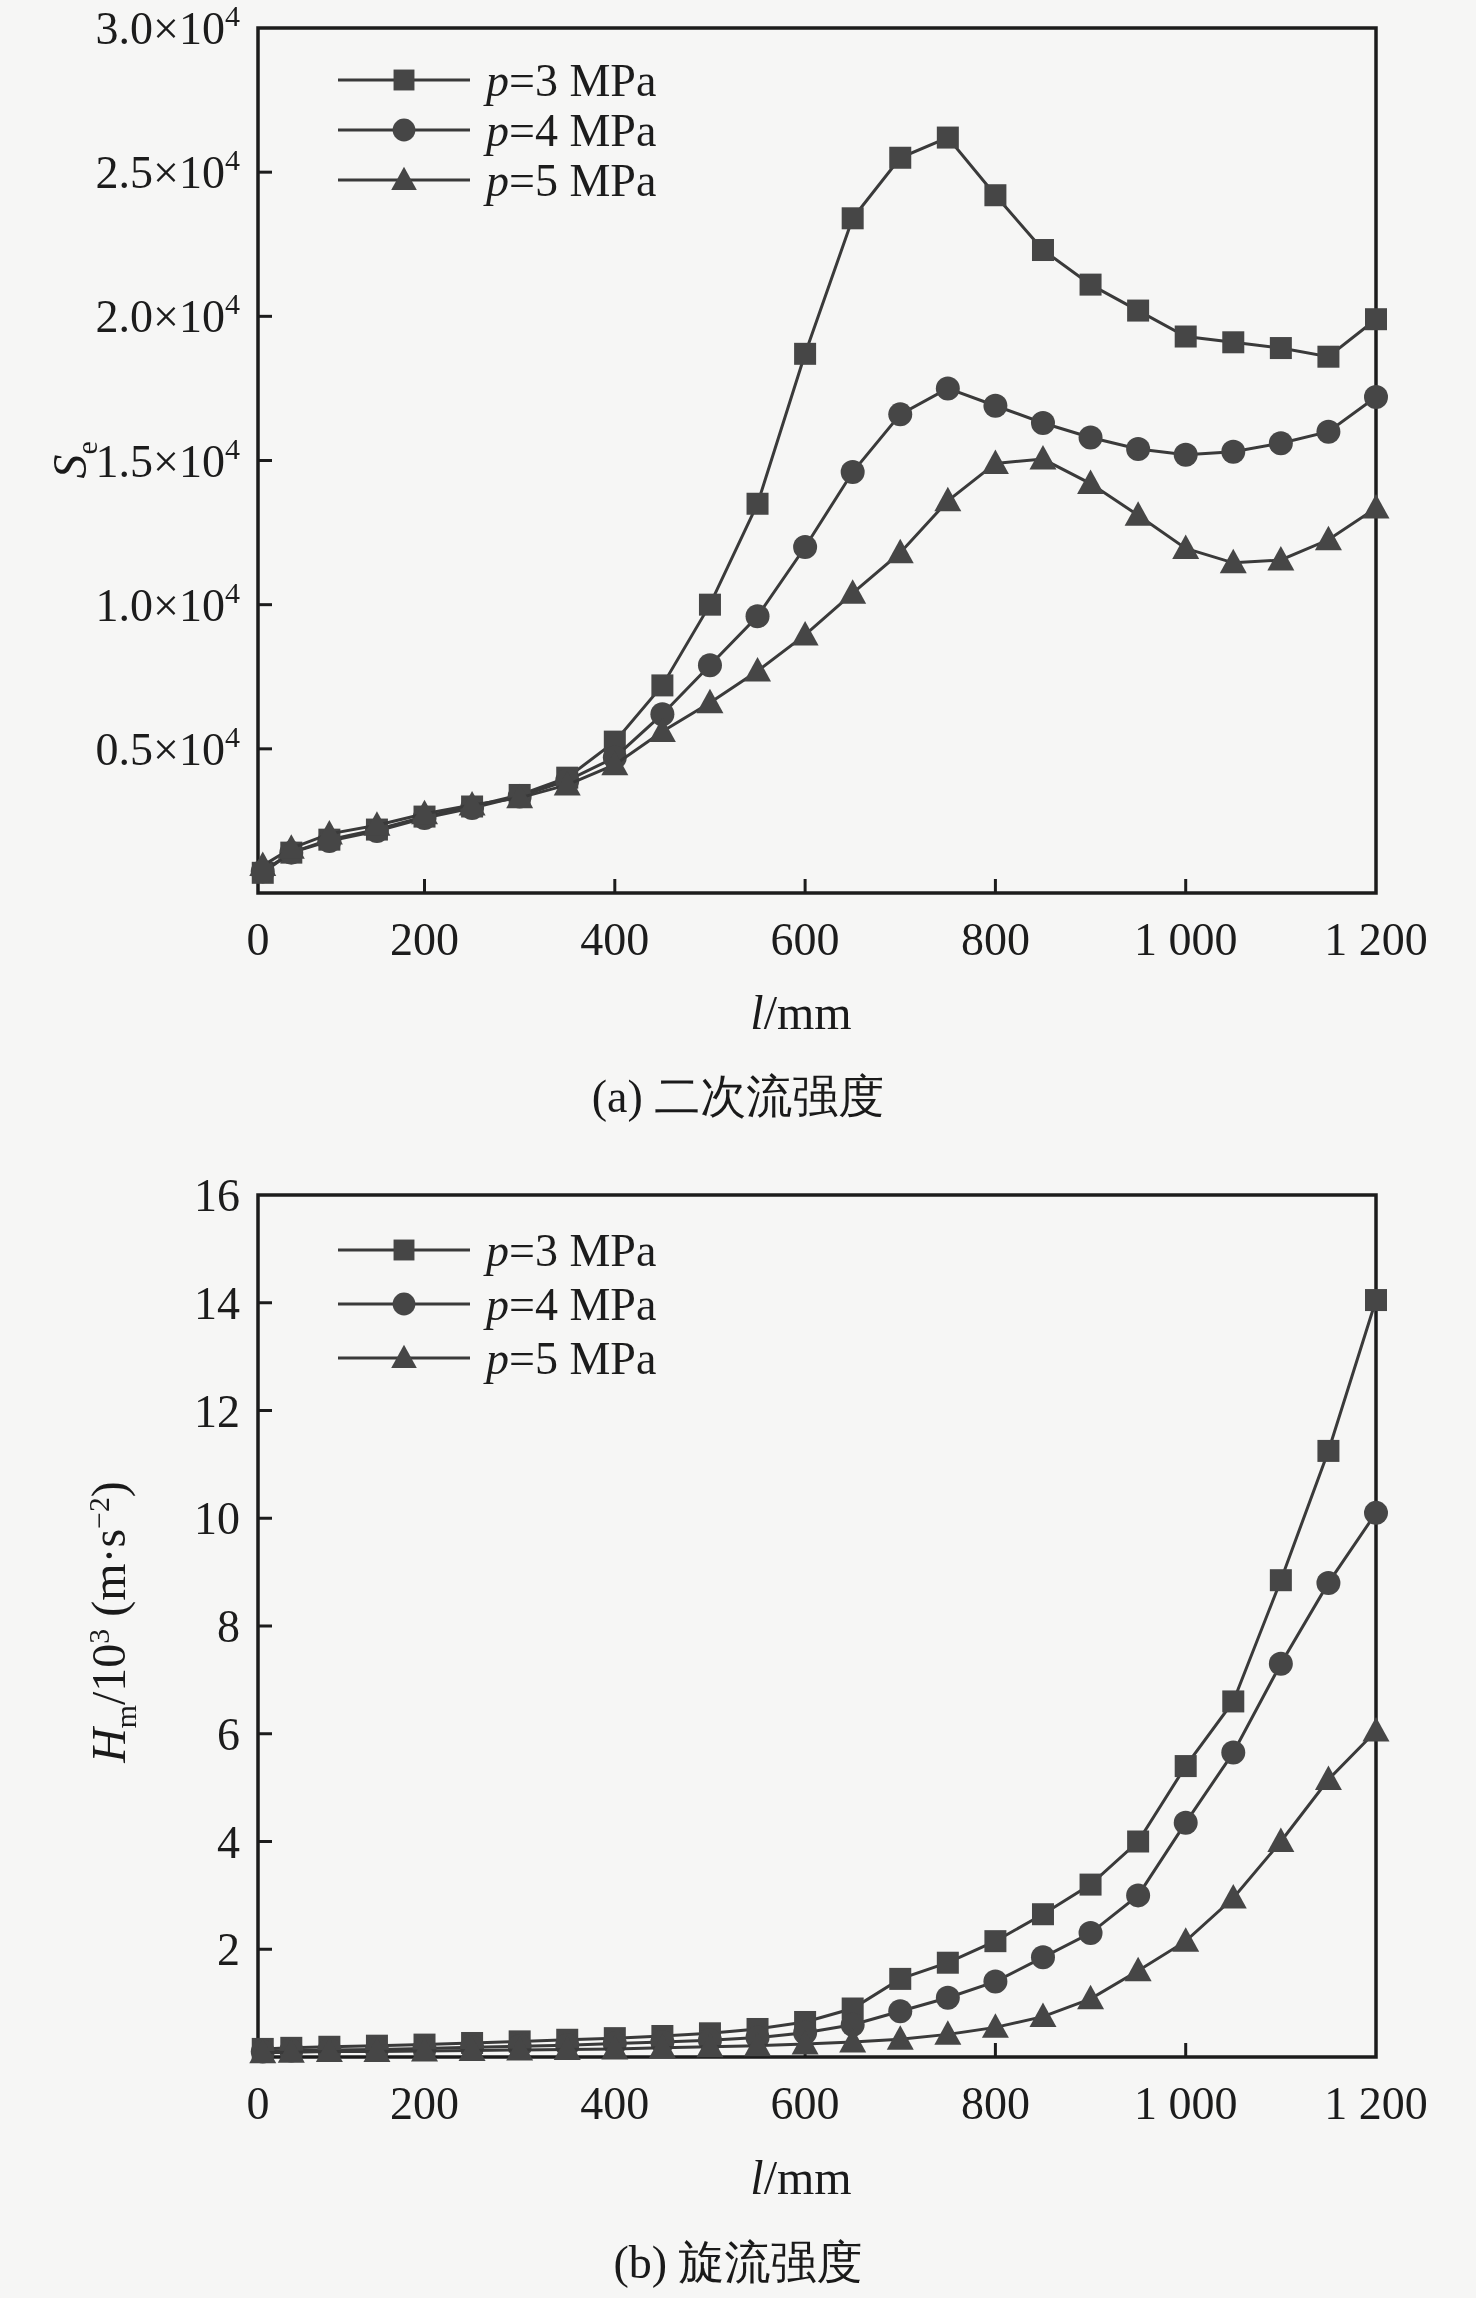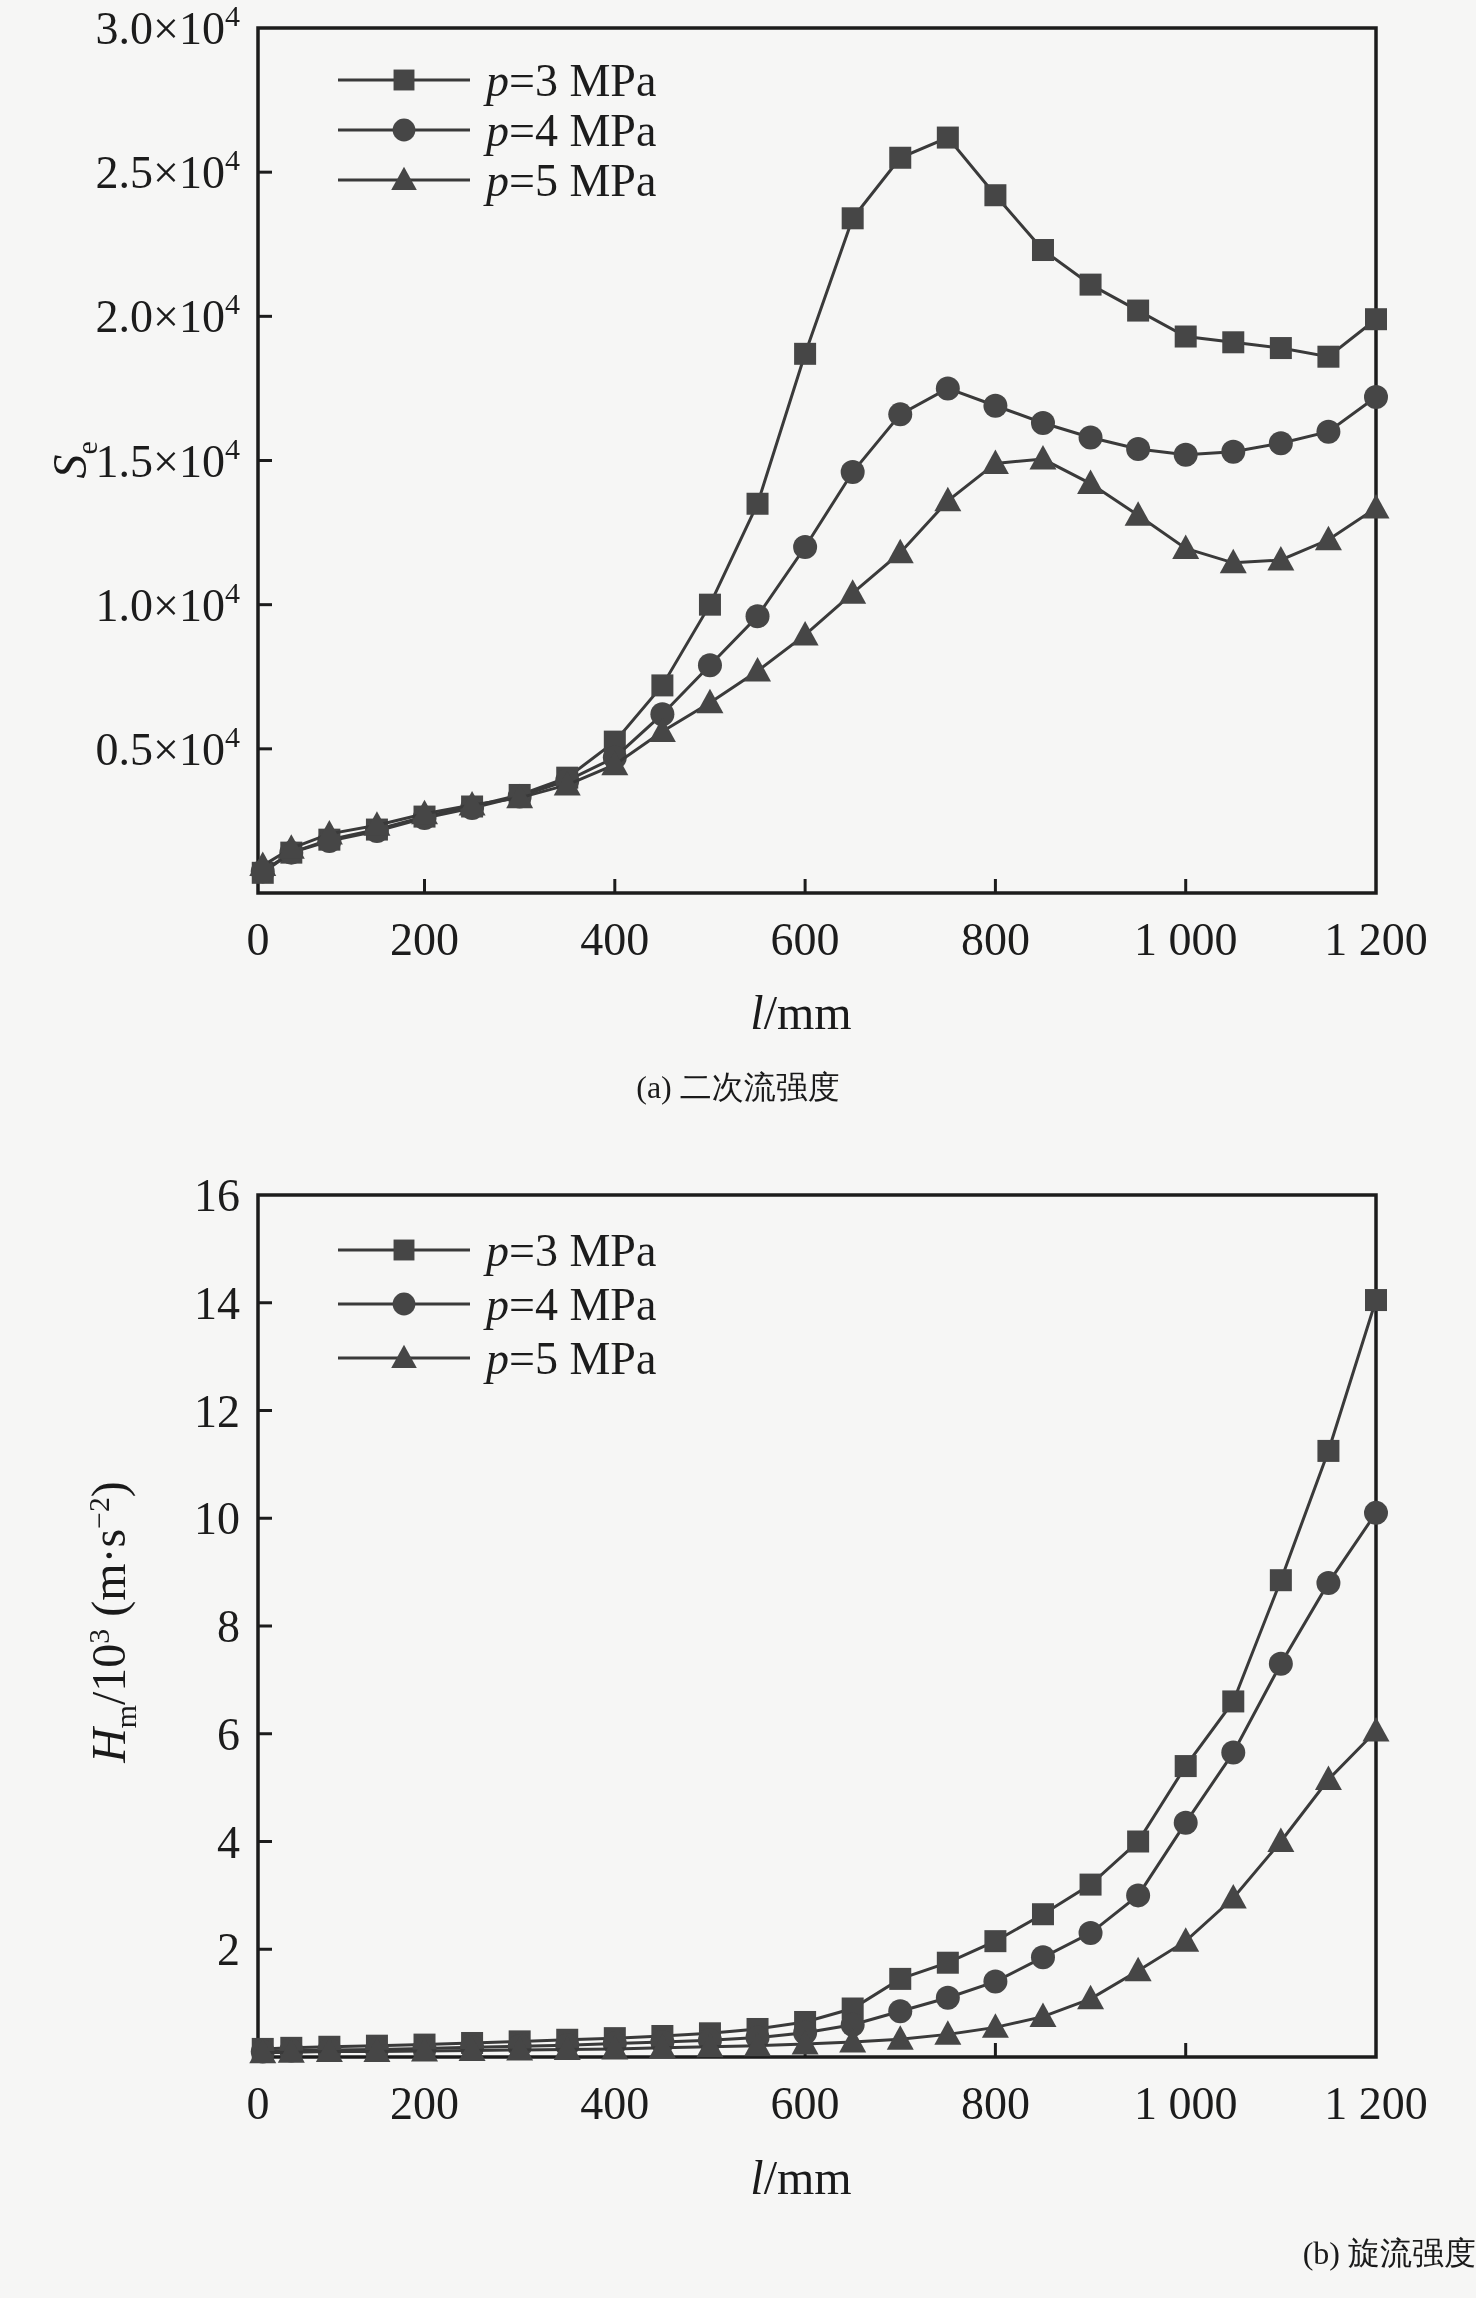--- a/index.html
+++ b/index.html
@@ -22,21 +22,21 @@
     white-space:nowrap;
   }
   .x-title{left:242px;width:1118px;}
   .y-title{
     transform:translate(-50%,-50%) rotate(-90deg);
     transform-origin:center center;
   }
   .fig-caption{
     position:absolute;left:0;width:1476px;
     text-align:center;
-    font-size:32px;
+    font-size:46px;
     white-space:nowrap;
   }
   .seg-i{font-style:italic;}
   .seg-sub{font-size:0.62em;vertical-align:-0.35em;}
   .seg-sup{font-size:0.62em;vertical-align:0.55em;}
 </style>
 </head>
 <body>
 
 <div class="chart-wrap" id="chart-a-wrap">
@@ -307,14 +307,14 @@
         </g>
         <g>
           <line x1="338" y1="208" x2="470" y2="208" stroke="#3a3a3a" stroke-width="3"></line>
           <path d="M 404 194.7 L 416.825 217.975 L 391.175 217.975 Z" fill="#464646"></path>
           <text x="486" y="224" font-size="46" fill="#1c1c1c"><tspan font-style="italic">p</tspan><tspan>=5 MPa</tspan></text>
         </g>
       </g>
     </svg>
   <div class="axis-title y-title" id="ylabel-b" style="left:112px;top:472px;"><span class="seg-i">H</span><span class="seg-sub">m</span><span>/10</span><span class="seg-sup">3</span><span> (m·s</span><span class="seg-sup">−2</span><span>)</span></div>
   <div class="axis-title x-title" id="xlabel-b" style="top:1000px;"><span class="seg-i">l</span><span>/mm</span></div>
-  <div class="fig-caption" style="top:1082px;text-align:right;">(b) 旋流强度</div>
+  <div class="fig-caption" style="top:1082px;">(b) 旋流强度</div>
 </div>
 
 </body></html>

